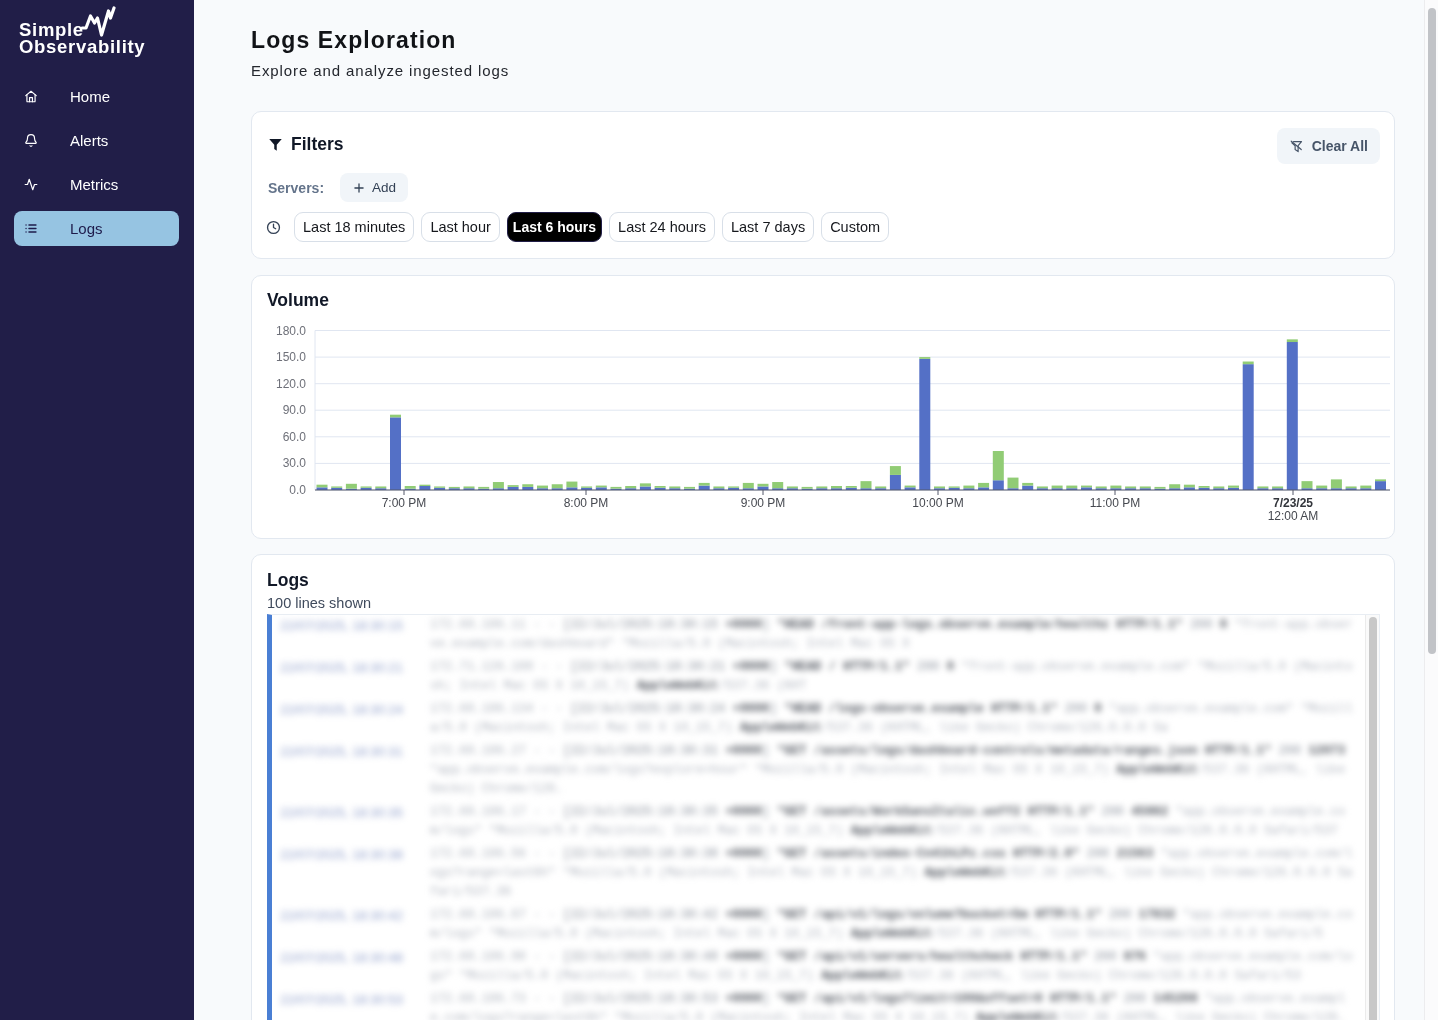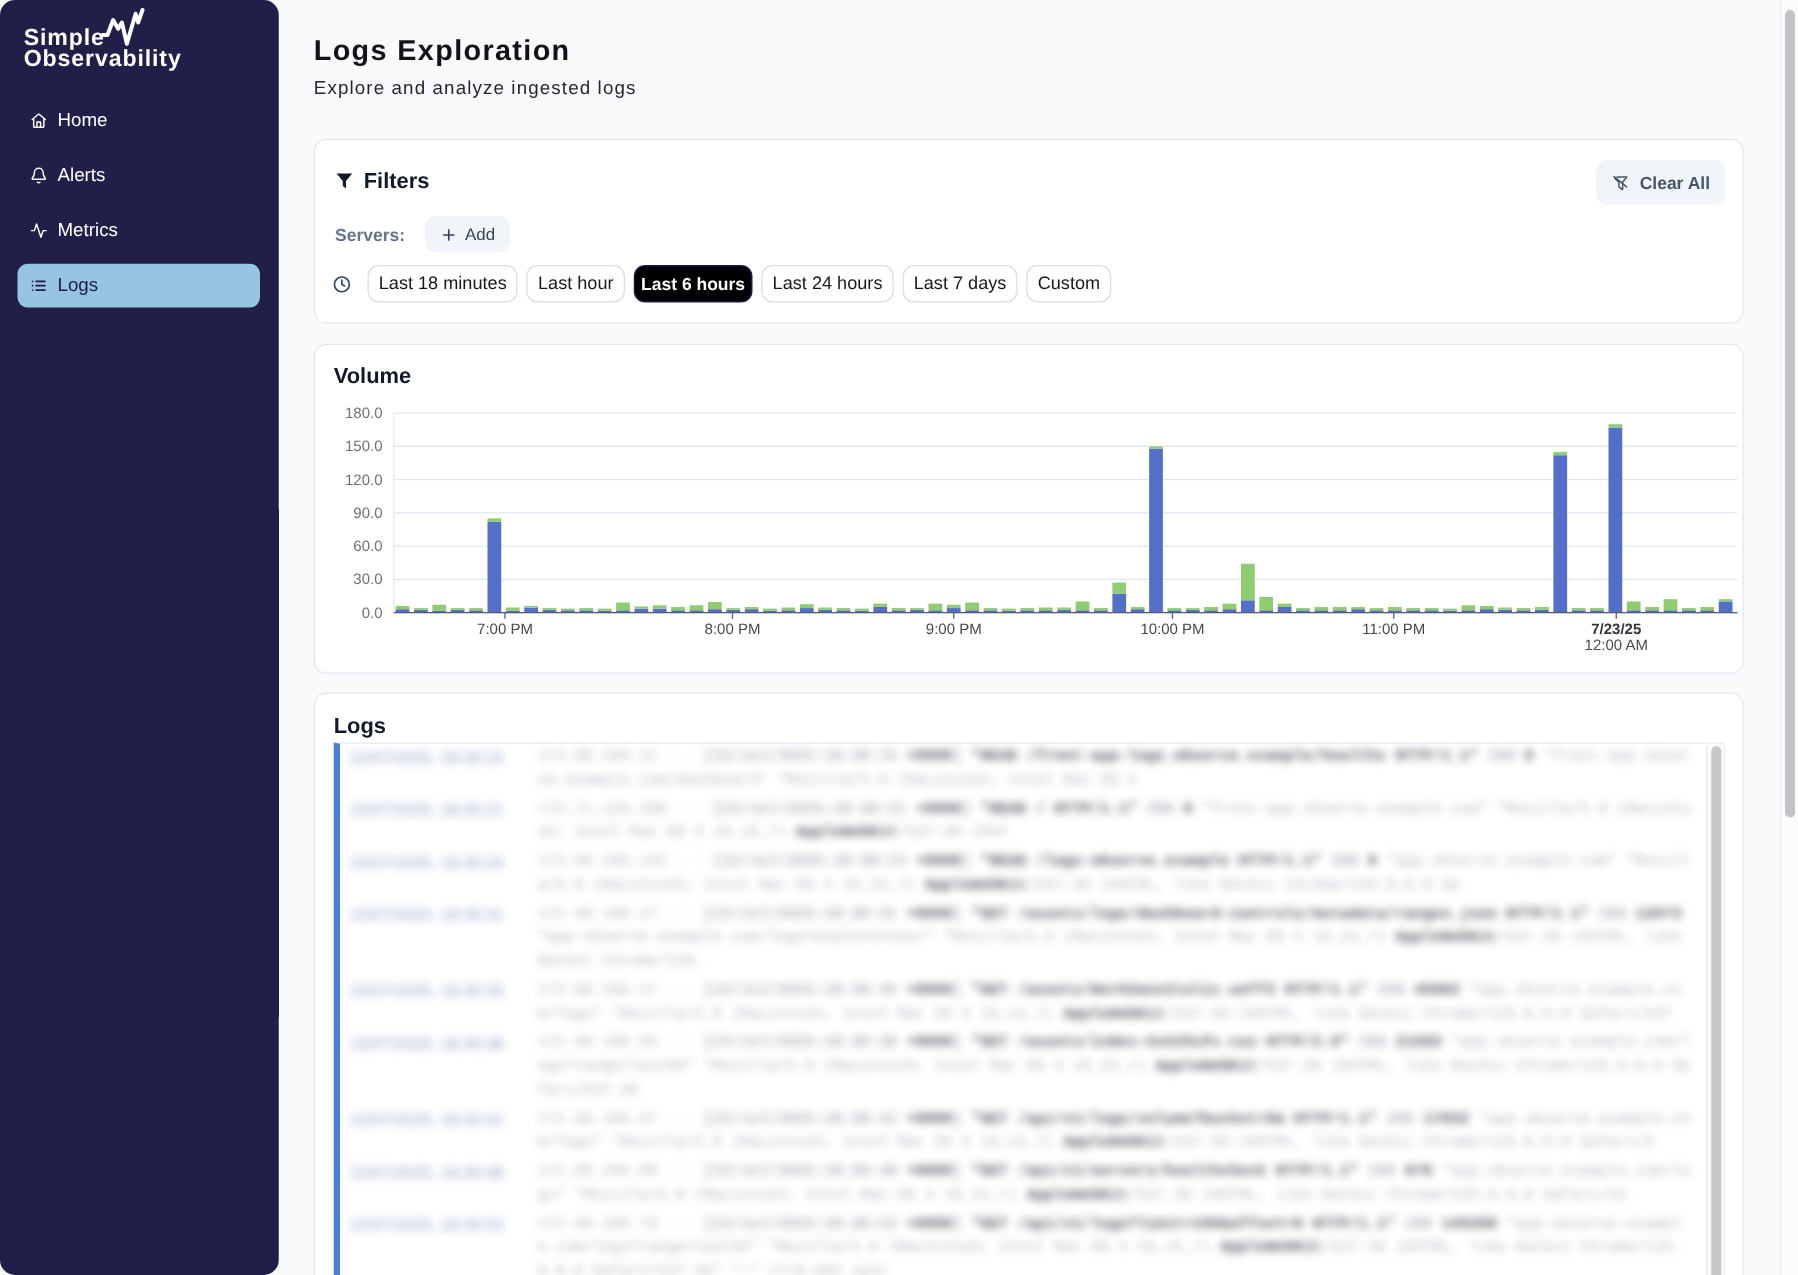--- a/index.html
+++ b/index.html
@@ -1,20 +1,20 @@
 <!DOCTYPE html>
 <html><head><meta charset="utf-8"><title>Logs Exploration</title>
 <style>
 * { margin:0; padding:0; box-sizing:border-box; }
 html,body { width:1438px; height:1020px; overflow:hidden; font-family:"Liberation Sans", sans-serif; background:#f8fafc; }
-.sidebar { position:fixed; left:0; top:0; width:223px; height:1020px; background:#211e48; color:#fff; z-index:5;border-radius:12px; }
+.sidebar { position:fixed; left:0; top:0; width:194px; height:1020px; background:#211e48; color:#fff; z-index:5; }
 .logo { position:absolute; left:19px; top:22px; font-size:18.5px; font-weight:bold; line-height:16.5px; letter-spacing:0.7px; }
 .logo .zz { position:absolute; left:61px; top:-17px; }
 .nav { position:absolute; left:14px; top:79px; right:15px; }
-.nitem { display:flex; align-items:center; height:35px; margin-bottom:9px; padding-left:10px; border-radius:8px; font-size:15px; color:#fff; }
+.nitem { display:flex; align-items:center; height:35px; margin-bottom:9px; padding-left:10px; border-radius:8px; font-size:15px; color:#fff;gap:24px; }
 .nitem .nic { display:flex; width:14px; margin-right:8px; }
 .nitem.active { background:#96c4e2; color:#1e1b4b; }
 .signout { position:absolute; left:13px; right:14px; bottom:0; border-top:1px solid #2563eb; height:64px; }
 .signout .inner { display:flex; align-items:center; font-weight:bold; font-size:15px; padding-left:11px; margin-top:23px; }
 .signout .nic { display:flex; width:14px; margin-right:8px; }
 .main { position:absolute; left:223px; top:0; width:1201px; height:1020px; background:#f8fafc; }
 .content { padding:27px 29px 0 28px; }
 h1 { font-size:23px; font-weight:bold; color:#111317; letter-spacing:1.1px; }
 .subtitle { font-size:15px; color:#24272e; margin-top:8px; letter-spacing:0.9px; }
 .card { background:#fff; border:1px solid #e2e8f0; border-radius:10px; }
@@ -312,20 +312,21 @@
           <text x="54" y="191.4" text-anchor="end" font-size="12" fill="#6E7079">30.0</text>
           <text x="54" y="164.8" text-anchor="end" font-size="12" fill="#6E7079">60.0</text>
           <text x="54" y="138.2" text-anchor="end" font-size="12" fill="#6E7079">90.0</text>
           <text x="54" y="111.7" text-anchor="end" font-size="12" fill="#6E7079">120.0</text>
           <text x="54" y="85.1" text-anchor="end" font-size="12" fill="#6E7079">150.0</text>
           <text x="54" y="58.5" text-anchor="end" font-size="12" fill="#6E7079">180.0</text>
         </svg>
     </div>
     <div class="card lcard">
       <div class="lt1">Logs</div>
+      <div class="lt2">100 lines shown</div>
       <div class="logbox">
         <div class="loglines">
             <div class="lrow">
               <div class="lts">22/07/2025, 18:30:15</div>
               <div class="lmsg"><span class="ip">172.68.186.11 - -</span> <span class="md">[22/Jul/2025:18:30:15 <b>+0000</b>]</span> <b>"HEAD /front-app-logs.observe.example/healthz HTTP/1.1"</b> <span class="md">200 <b>0</b></span> <span class="lt">"front-app.observe.example.com/dashboard"</span> <span class="lt">"Mozilla/5.0 (Macintosh; Intel Mac OS X</span></div>
             </div>
             <div class="lrow">
               <div class="lts">22/07/2025, 18:30:21</div>
               <div class="lmsg"><span class="ip">172.71.126.188 - -</span> <span class="md">[22/Jul/2025:18:30:21 <b>+0000</b>]</span> <b>"HEAD / HTTP/1.1"</b> <span class="md">200 <b>0</b></span> <span class="lt">"front-app.observe.example.com"</span> <span class="lt">"Mozilla/5.0 (Macintosh; Intel Mac OS X 10_15_7) <b>AppleWebKit</b>/537.36 (KHT</span></div>
             </div>

